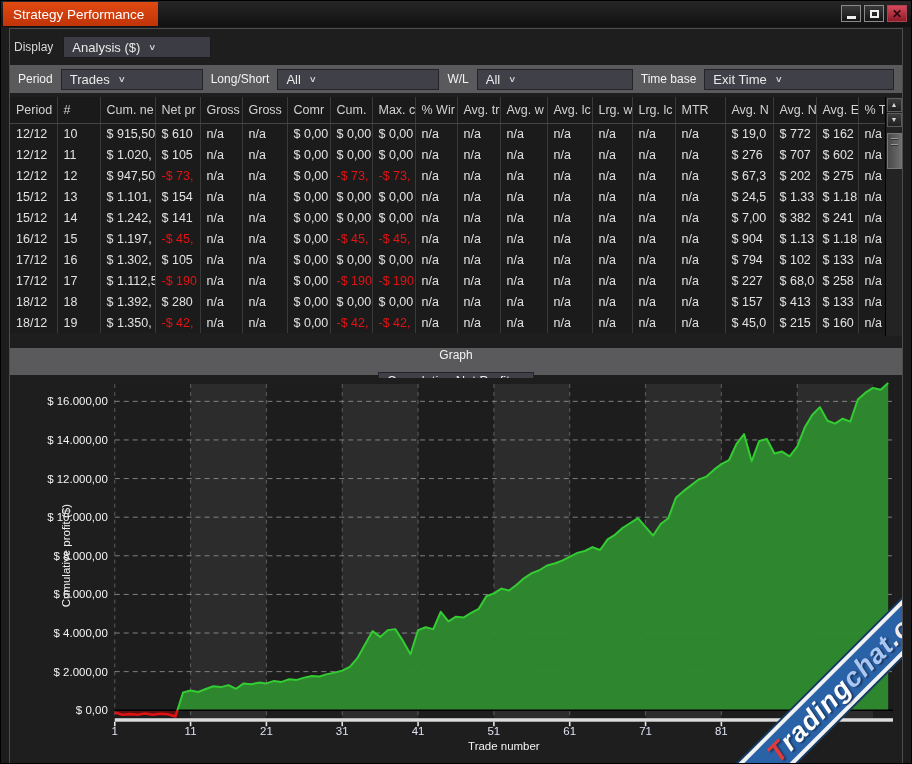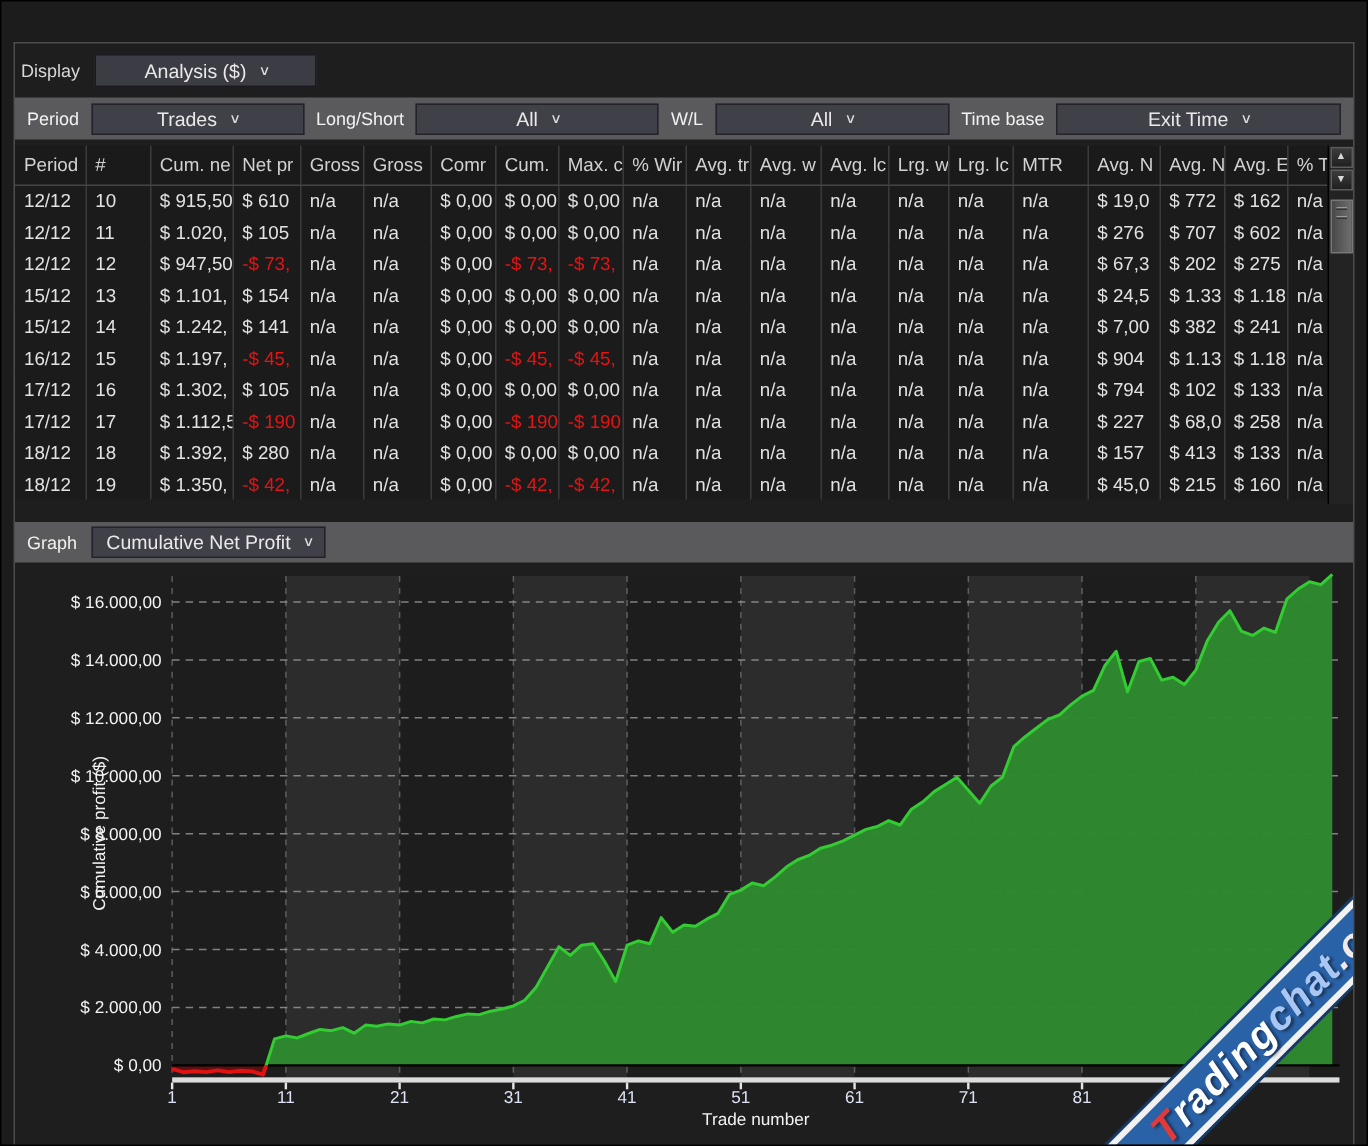--- a/index.html
+++ b/index.html
@@ -24,21 +24,21 @@
 
   
   .content { position:absolute; top:27px; left:8px; right:8px; bottom:0;
     background:#1e1e1e; border:1px solid #4d4d4d; border-bottom:none;
     display:flex; flex-direction:column; }
 
   .display-row { height:36px; display:flex; align-items:center; padding:0 4px; gap:10px; }
   .field-label { color:#d8d8d8; font-size:12px; white-space:nowrap; }
 
   .dd { background:#3c3c44; border:1px solid #1a1a20; color:#e9e9e9; font-size:13px;
-    height:22px; display:flex; align-items:center; justify-content:center;
+    height:22px; display:flex; align-items:center; justify-content:flex-start;
     padding:0 6px 0 8px; cursor:default; }
   .dd .chev { font-size:11px; color:#dcdcdc; margin-left:8px; transform:scaleY(.8); }
 
   .filter-bar { height:28px; background:#5a5a5c; display:flex; align-items:center;
     padding:0 8px; gap:8px; }
   .filter-bar .field-label { color:#f2f2f2; }
   .filter-bar .dd, .graph-bar .dd { background:#404048; border-color:#232329; height:21px; }
 
   
   .table-wrap { height:239px; margin-top:4px; display:flex; }
@@ -55,40 +55,54 @@
   .vscroll { width:17px; background:#232323; border-left:1px solid #000;
     display:flex; flex-direction:column; align-items:center; }
   .sb-btn { width:15px; height:14px; margin-top:1px; background:linear-gradient(#3c3c3c,#202020);
     border:1px solid #5c5c5c; color:#d8d8d8; font-size:7px; line-height:11px; text-align:center; cursor:default; }
   .sb-thumb { width:15px; height:36px; margin-top:6px; background:linear-gradient(90deg,#494949,#6e6e6e);
     border:1px solid #777; }
   .sb-thumb .grip { margin:4px 3px 0 3px; border-top:1px solid #9a9a9a; border-bottom:1px solid #333; height:2px; }
 
   
   .graph-bar { height:27px; background:#5a5a5c; margin-top:12px; display:flex;
-    align-items:center; padding:0 8px; gap:10px; }
+    align-items:center; padding:0 8px; gap:10px;flex-direction:column; }
   .graph-bar .field-label { color:#f2f2f2; }
 
   
   .chart-area { flex:1; position:relative; background:#1e1e1e; overflow:hidden; margin-top:3px; }
   .chart-area svg { position:absolute; inset:0; }
 
   
   .watermark { position:absolute; width:320px; height:40px; left:680px; top:282px;
     transform:rotate(-45deg); background:#2a62a8; border-top:4px solid #f2f2f2;
     border-bottom:4px solid #f2f2f2; box-shadow:0 0 0 2px #173a63;
     display:flex; align-items:center; justify-content:center; }
   .watermark span { font-size:27px; font-weight:bold; font-style:italic; letter-spacing:1px;
     text-shadow:1px 2px 2px rgba(0,0,0,.45); }
 </style>
 </head>
 <body>
 
 <div class="window">
 
+  <div class="titlebar">
+    <div class="title-tab">Strategy Performance</div>
+    <div class="win-buttons">
+      <div class="win-btn">
+          <span class="min-glyph"></span>
+        </div>
+      <div class="win-btn">
+          <span class="max-glyph"></span>
+        </div>
+      <div class="win-btn close">
+          <span>✕</span>
+        </div>
+    </div>
+  </div>
 
   <div class="content">
 
     <div class="display-row">
       <span class="field-label">Display</span>
       <div class="dd" style="width:148px">
         <span>Analysis ($)</span>
         <span class="chev">∨</span>
       </div>
     </div>

